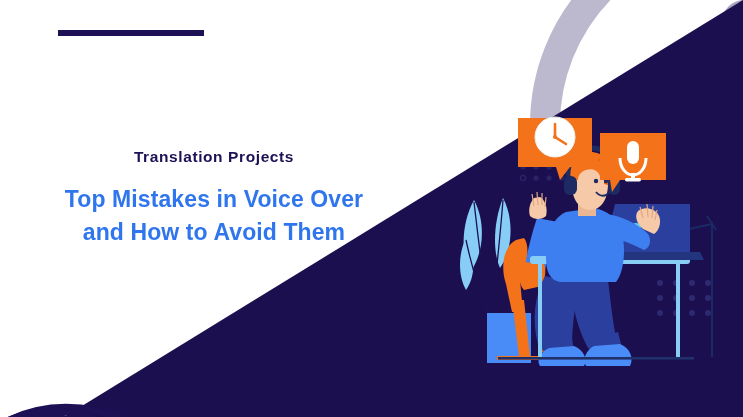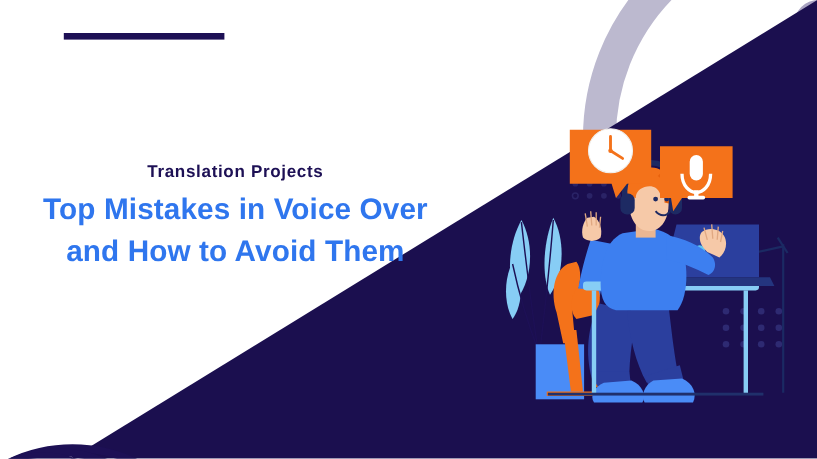--- a/index.html
+++ b/index.html
@@ -41,24 +41,24 @@
     top: 148px;
     width: 392px;
     text-align: center;
   }
   .eyebrow {
     font-size: 15.5px;
     font-weight: bold;
     color: #1d1055;
     letter-spacing: 0.6px;
     line-height: 1.1;
-    margin: 0 0 6px 0;
+    margin: 0 0 18px 0;
   }
   .headline {
-    font-size: 27px;
+    font-size: 23px;
     font-weight: bold;
     color: #2f76ee;
     line-height: 1.42;
     letter-spacing: 0.1px;
     margin: 0;
     white-space: pre-line;
   }
 </style>
 </head>
 <body>

